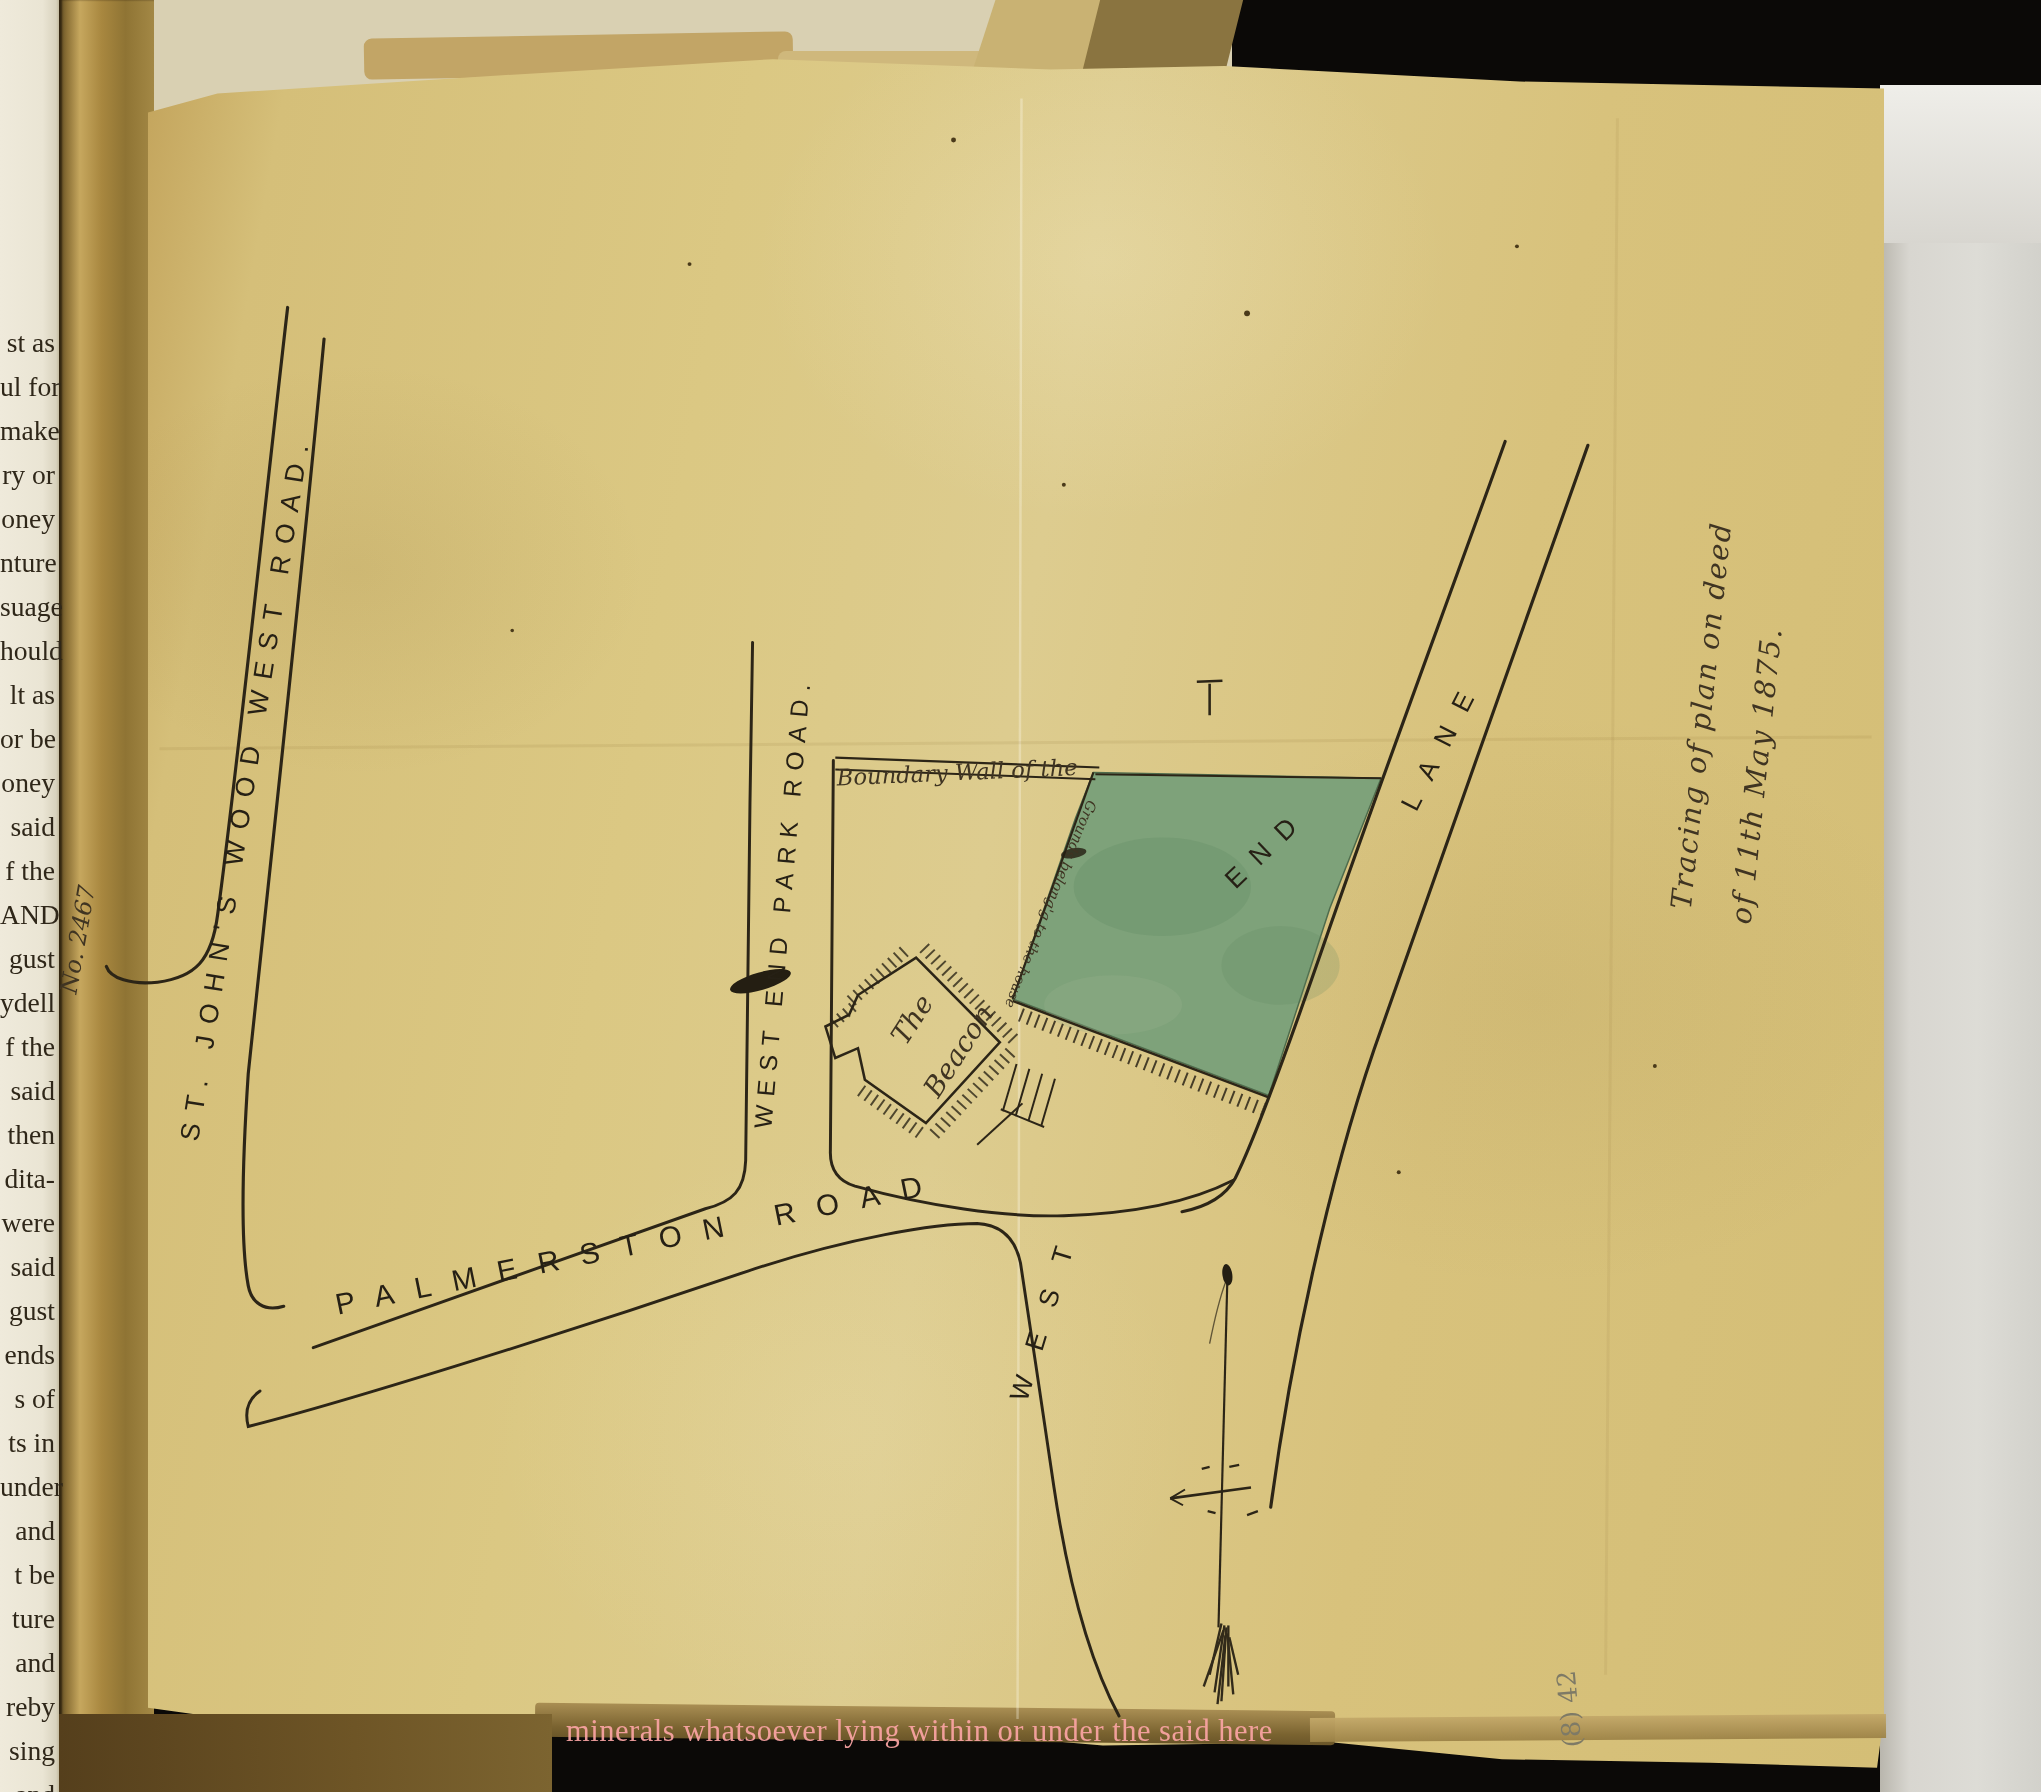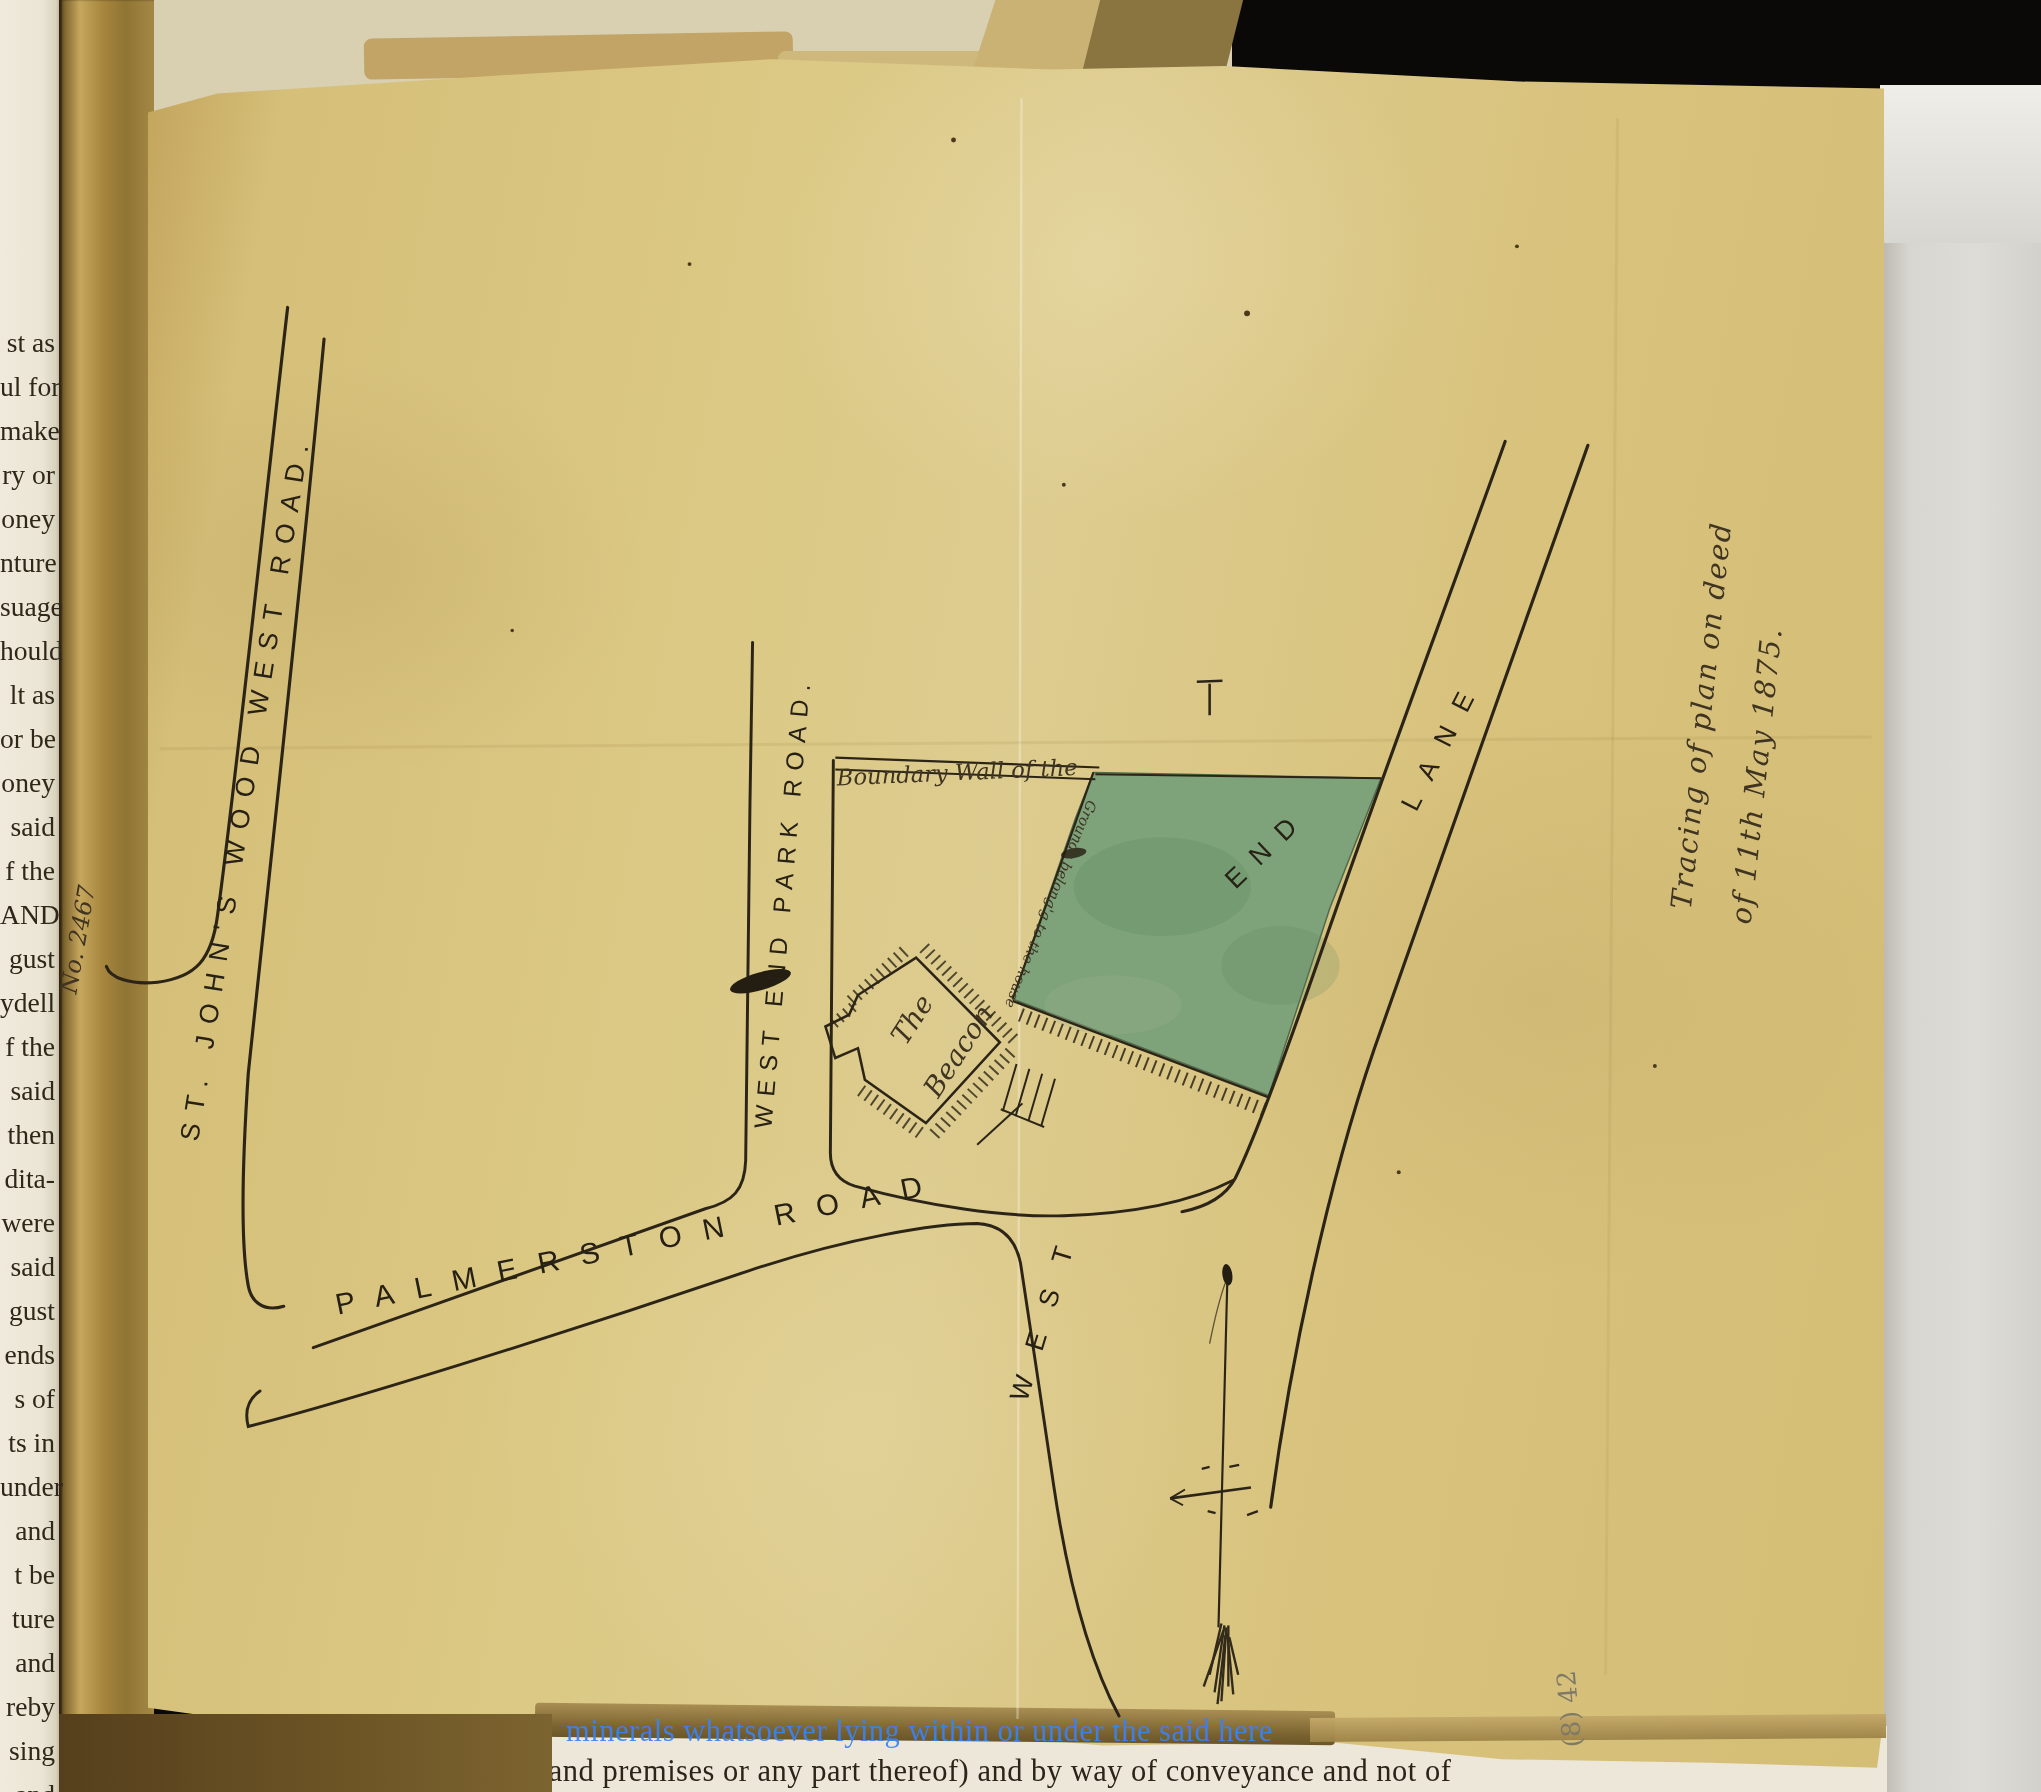--- a/index.html
+++ b/index.html
@@ -49,21 +49,21 @@
       12% 97.9%,0% 96.2%);}
 
   
   #fold-band{left:535px;top:1707px;width:800px;height:34px;z-index:3;transform:rotate(.6deg);
     background:linear-gradient(180deg,#a98e53,#7a6330 70%,#6b5629);border-radius:3.9px;}
   #fold-band2{left:1310px;top:1716px;width:576px;height:23.6px;z-index:3;transform:rotate(-.4deg);
     background:linear-gradient(180deg,#c3a869,#9d8347);opacity:.95;}
   #bottom-shadow{left:59px;top:1714px;width:493px;height:79px;z-index:3;
     background:linear-gradient(90deg,#553f1c,#6e5526 60%,#7c6430 100%);}
   #bottom-line1{left:566px;top:1714px;z-index:5;white-space:nowrap;
-    font-size:30.5px;color:#3b82f6;opacity:.92;letter-spacing:0.5px;}
+    font-size:30.5px;color:#fca5a5;opacity:.92;letter-spacing:0.5px;}
 
   
   #map{left:0;top:0;z-index:4;pointer-events:none;}
   text{user-select:none;}
   .caps{font-family:"Liberation Sans",sans-serif;fill:#262015;}
   .script{font-family:"DejaVu Serif",serif;font-style:italic;fill:#3f3422;}
 </style>
 </head>
 <body>
 
@@ -74,23 +74,20 @@
   <div class="abs torn" style="left:778px;top:51px;width:246px;height:29.6px;background:#cfb87c;"></div>
   <div class="abs" id="curl1"></div>
   <div class="abs" id="curl2"></div>
   <div class="abs" id="right-strip">
       <div class="hi"></div>
     </div>
 
   <div class="abs" id="left-page"></div>
   <div class="abs" id="gutter"></div>
 
-  <div class="abs" id="bottom-white">
-    <div id="bottom-line2">and premises or any part thereof) and by way of conveyance and not of</div>
-  </div>
 
   <div class="abs" id="tracing"></div>
   <div class="abs" id="fold-band"></div>
   <div class="abs" id="fold-band2"></div>
   <div class="abs" id="bottom-shadow"></div>
   <div class="abs" id="bottom-line1">minerals whatsoever lying within or under the said here</div>
 
   <div class="abs" id="margin-col">
     <div>st as</div>
     <div>ul for</div>

